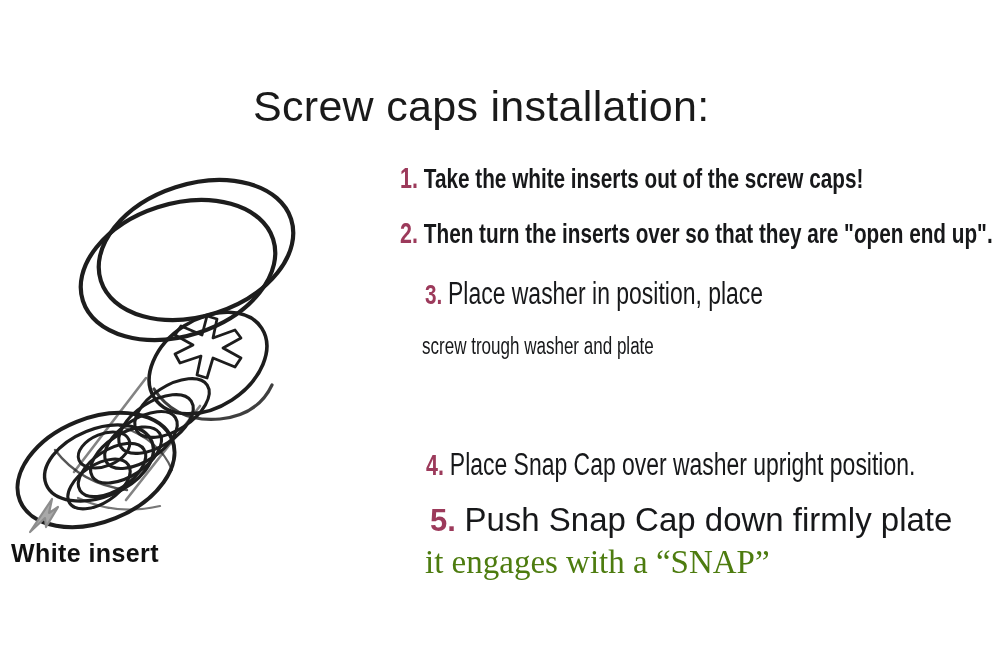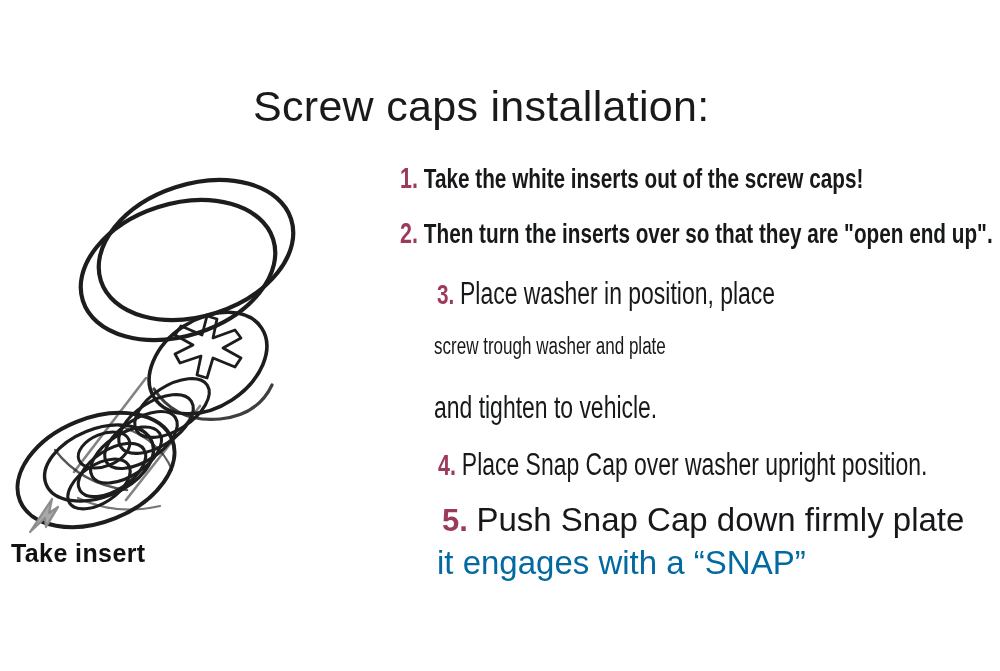--- a/index.html
+++ b/index.html
@@ -65,21 +65,21 @@
     display: inline-block;
     transform: scaleX(0.74);
     transform-origin: left center;
   }
   
   .wide {
     font-family: "Liberation Sans", sans-serif;
   }
 
   .bold-body { font-weight: 700; }
-  .reg-body  { font-weight: 400; margin-left: 12px; }
+  .reg-body  { font-weight: 400; }
 
   
   #s1      { left: 400px; top: 164px; font-size: 28px; }
   #s2      { left: 400px; top: 219px; font-size: 28px; }
   #s3a     { left: 425px; top: 278px; font-size: 31px; }
   #s3b     { left: 422px; top: 335px; font-size: 23px; }
   #s3c     { left: 422px; top: 392px; font-size: 31px; }
   #s4      { left: 426px; top: 449px; font-size: 31px; }
   #s5a     { left: 430px; top: 503px; font-size: 33px; }
   #s5b     { left: 425px; top: 546px; font-size: 33px; }
@@ -174,21 +174,21 @@
         </g>
 
         <g stroke="#8d8d8d" fill="#a9a9a9" stroke-width="2.2">
           <path d="M 30 382 L 52 349 L 49 363 L 58 357 L 46 377 L 45 368 Z"></path>
         </g>
 
       </g>
     </svg>
   </div>
 
-  <div id="insert-label">Take insert</div>
+  <div id="insert-label">White insert</div>
 
   <div id="steps">
 
     <div class="step-line cond bold-body" id="s1" style="color: rgb(23, 24, 26);">
       <span class="cond-inner">
         <span class="num" style="color: rgb(156, 58, 91);">1. </span><span>Take the white inserts out of the screw caps!</span>
       </span>
     </div>
 
     <div class="step-line cond bold-body" id="s2" style="color: rgb(23, 24, 26);">
@@ -198,36 +198,31 @@
     </div>
 
     <div class="step-line cond reg-body" id="s3a" style="color: rgb(23, 24, 26);">
       <span class="cond-inner">
         <span class="num" style="color: rgb(156, 58, 91);">3. </span><span>Place washer in position, place</span>
       </span>
     </div>
     <div class="step-line cond reg-body" id="s3b" style="color: rgb(23, 24, 26);">
       <span class="cond-inner">
         <span>screw trough washer and plate</span>
-      </span>
-    </div>
-    <div class="step-line cond reg-body" id="s3c" style="color: rgb(23, 24, 26);">
-      <span class="cond-inner">
-        <span>and tighten to vehicle.</span>
       </span>
     </div>
 
     <div class="step-line cond reg-body" id="s4" style="color: rgb(23, 24, 26);">
       <span class="cond-inner">
         <span class="num" style="color: rgb(156, 58, 91);">4. </span><span>Place Snap Cap over washer upright position.</span>
       </span>
     </div>
 
     <div class="step-line wide reg-body" id="s5a" style="color: rgb(23, 24, 26);">
       <span class="num" style="color: rgb(156, 58, 91);">5. </span><span>Push Snap Cap down firmly plate</span>
     </div>
-    <div class="step-line wide reg-body" id="s5b" style="color: #0369a1;">
+    <div class="step-line wide reg-body" id="s5b" style="color: #4d7c0f; font-family: Liberation Serif, serif;">
       <span>it engages with a “SNAP”</span>
     </div>
 
   </div>
 
 </div>
 
 </body></html>

